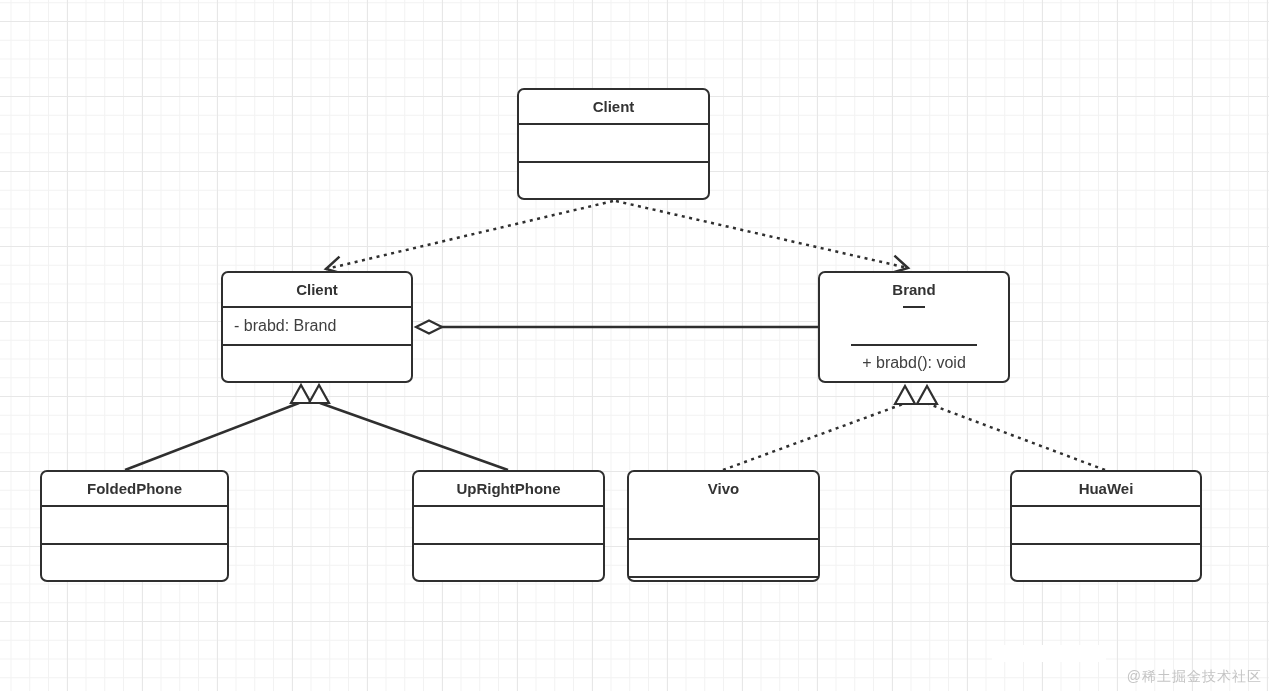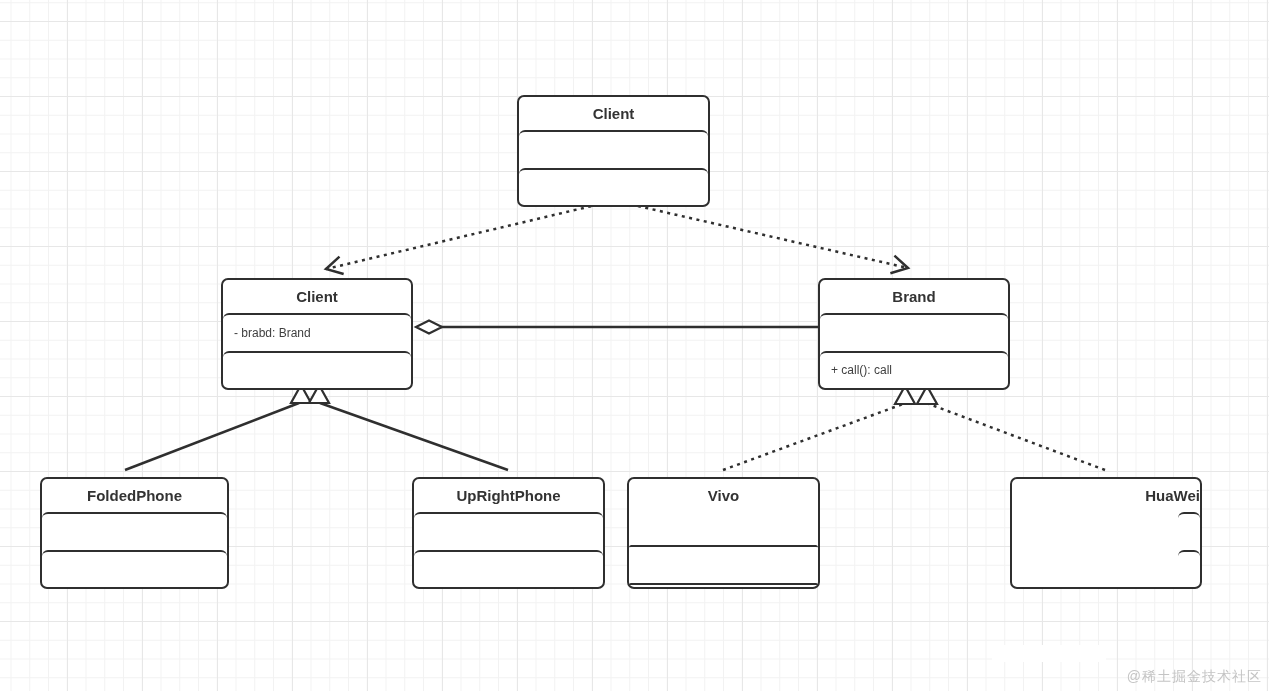--- a/index.html
+++ b/index.html
@@ -22,43 +22,42 @@
     z-index:1;pointer-events:none;
   }
   .uml-class{
     position:absolute;
     box-sizing:border-box;
     background:#ffffff;
     border:2.5px solid #2f2f2f;
     border-radius:7px;
     display:flex;flex-direction:column;
     z-index:2;
-    margin-top:7px;
   }
   .uml-title{
     flex:0 0 33px;
     display:flex;align-items:center;justify-content:center;
     font-weight:bold;font-size:15px;color:#333333;
   }
   .uml-attrs,.uml-methods{
     flex:1;
     border-top:2.5px solid #2f2f2f;
     display:flex;align-items:center;
     padding:0 11px;
-    font-size:12px;color:#3f3f3f;
-    white-space:nowrap;overflow:hidden;border-radius:6px;
+    font-size:16px;color:#3f3f3f;
+    white-space:nowrap;overflow:hidden;
   }
   
   .pos-client       {left:517px; top:88px;  width:193px; height:112px;}
   .pos-phone        {left:221px; top:271px; width:192px; height:112px;}
-  .pos-brand        {left:818px; top:271px; width:192px; height:112px;}
+  .pos-brand        {left:818px; top:271px; width:192px; height:112px;align-items:center;}
   .pos-foldedphone  {left:40px;  top:470px; width:189px; height:112px;}
   .pos-uprightphone {left:412px; top:470px; width:193px; height:112px;}
   .pos-vivo         {left:627px; top:470px; width:193px; height:112px;gap:33px;}
-  .pos-huawei       {left:1010px;top:470px; width:192px; height:112px;align-items:flex-end;}
+  .pos-huawei       {left:1010px;top:470px; width:192px; height:112px;}
 
   .erased-patch{
     position:absolute;left:992px;top:645px;width:114px;height:17px;
     background:#ffffff;z-index:1;
   }
   .watermark{
     position:absolute;right:7px;bottom:5px;
     font-size:14px;color:#c4c4c4;z-index:3;
     letter-spacing:1px;
   }
@@ -103,21 +102,21 @@
 
   <div class="uml-class pos-phone">
     <div class="uml-title">Client</div>
     <div class="uml-attrs">- brabd: Brand</div>
     <div class="uml-methods"></div>
   </div>
 
   <div class="uml-class pos-brand">
     <div class="uml-title">Brand</div>
     <div class="uml-attrs"></div>
-    <div class="uml-methods">+ call(): call</div>
+    <div class="uml-methods">+ brabd(): void</div>
   </div>
 
   <div class="uml-class pos-foldedphone">
     <div class="uml-title">FoldedPhone</div>
     <div class="uml-attrs"></div>
     <div class="uml-methods"></div>
   </div>
 
   <div class="uml-class pos-uprightphone">
     <div class="uml-title">UpRightPhone</div>

